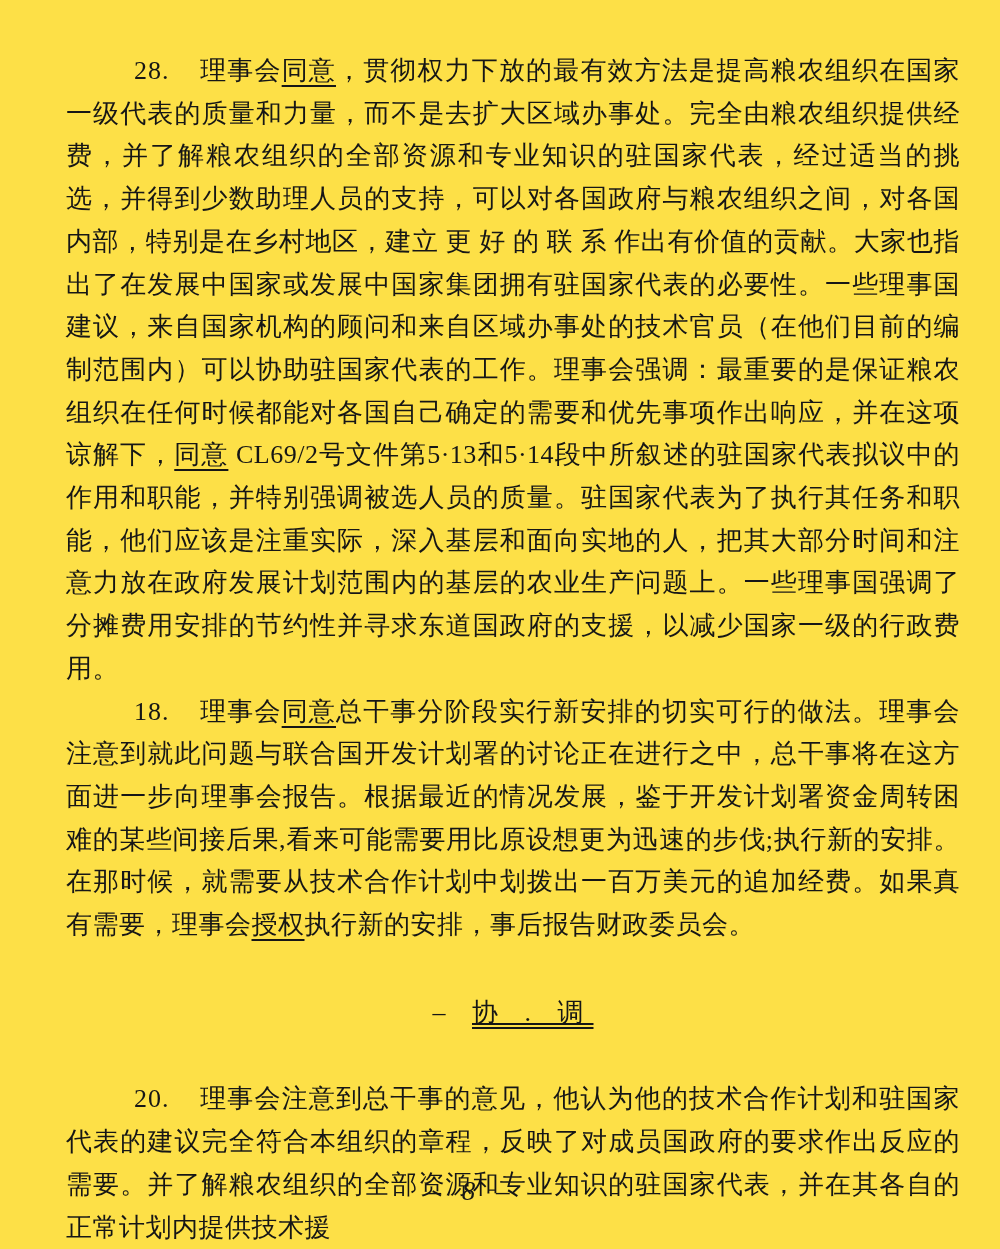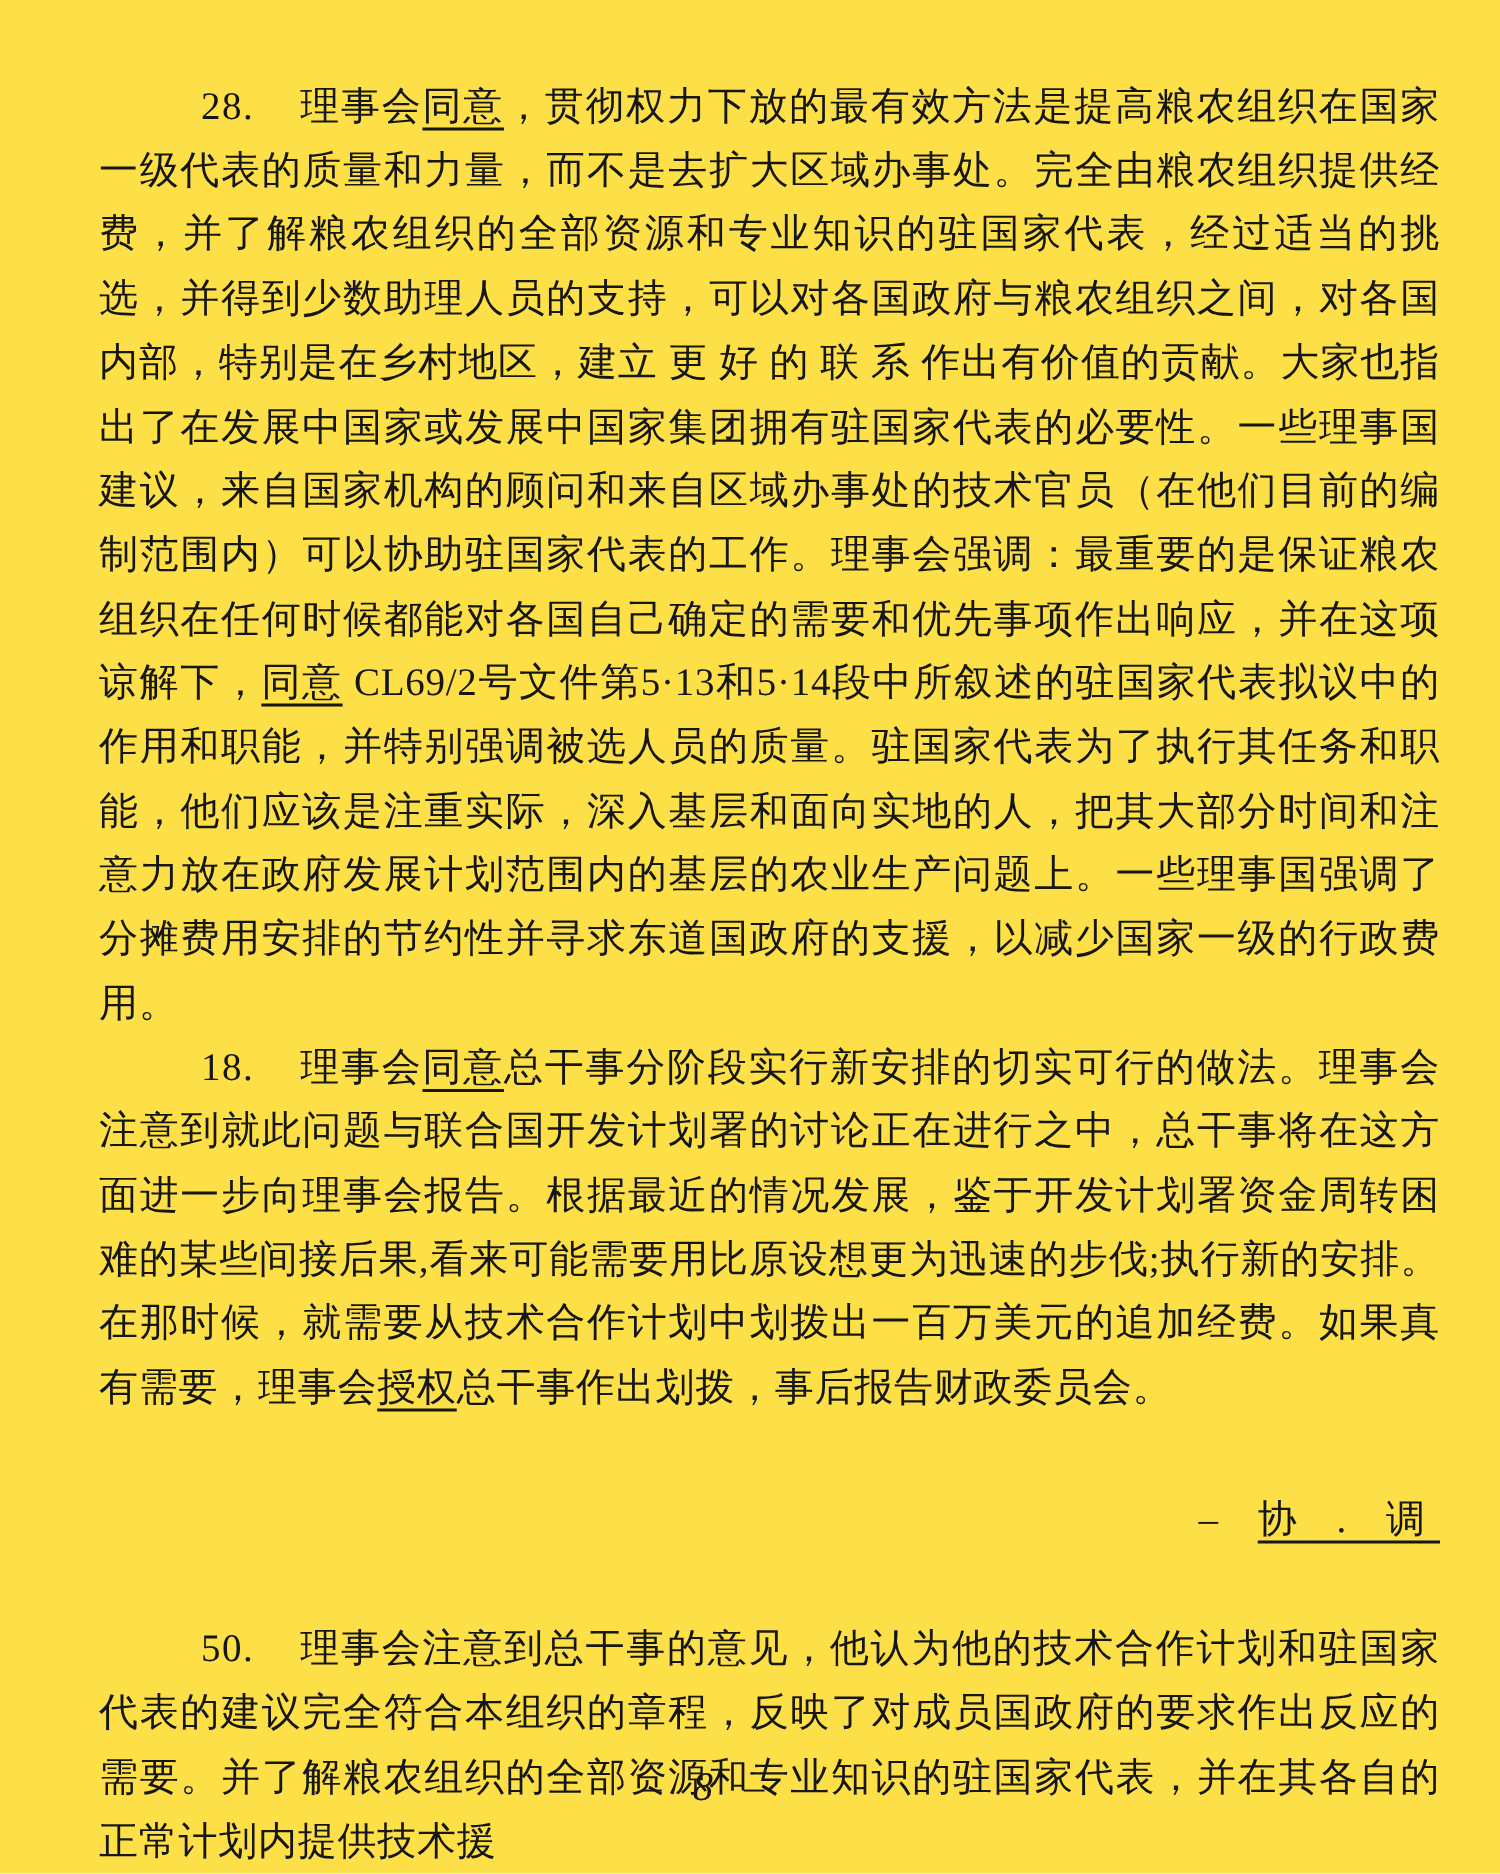--- a/index.html
+++ b/index.html
@@ -34,21 +34,22 @@
   }
   .u {
     text-decoration: underline;
     text-decoration-thickness: 2px;
     text-underline-offset: 6px;
   }
   .heading {
     text-indent: 0;
     margin-top: 45px;
     margin-bottom: 44px;
-    text-align: right;
+    text-align: center;
+    text-decoration: underline;
   }
   .heading-dash {
     display: inline-block;
     margin-right: 26px;
   }
   .heading .u {
     letter-spacing: 10px;
   }
   .footer {
     position: absolute;
@@ -61,18 +62,18 @@
     letter-spacing: 7px;
     transform: translateX(-28px);
   }
 </style>
 </head>
 <body>
 
 <div class="page">
   <div class="doc">
       <div class="para"><span class="para-num">28.</span><span class="">理事会</span><span class="u">同意</span><span class="">，贯彻权力下放的最有效方法是提高粮农组织在国家一级代表的质量和力量，而不是去扩大区域办事处。完全由粮农组织提供经费，并了解粮农组织的全部资源和专业知识的驻国家代表，经过适当的挑选，并得到少数助理人员的支持，可以对各国政府与粮农组织之间，对各国内部，特别是在乡村地区，建立 更 好 的 联 系 作出有价值的贡献。大家也指出了在发展中国家或发展中国家集团拥有驻国家代表的必要性。一些理事国建议，来自国家机构的顾问和来自区域办事处的技术官员（在他们目前的编制范围内）可以协助驻国家代表的工作。理事会强调：最重要的是保证粮农组织在任何时候都能对各国自己确定的需要和优先事项作出响应，并在这项谅解下，</span><span class="u">同意</span><span class=""> CL69/2号文件第5·13和5·14段中所叙述的驻国家代表拟议中的作用和职能，并特别强调被选人员的质量。驻国家代表为了执行其任务和职能，他们应该是注重实际，深入基层和面向实地的人，把其大部分时间和注意力放在政府发展计划范围内的基层的农业生产问题上。一些理事国强调了分摊费用安排的节约性并寻求东道国政府的支援，以减少国家一级的行政费用。</span></div>
-      <div class="para"><span class="para-num">18.</span><span class="">理事会</span><span class="u">同意</span><span class="">总干事分阶段实行新安排的切实可行的做法。理事会注意到就此问题与联合国开发计划署的讨论正在进行之中，总干事将在这方面进一步向理事会报告。根据最近的情况发展，鉴于开发计划署资金周转困难的某些间接后果,看来可能需要用比原设想更为迅速的步伐;执行新的安排。在那时候，就需要从技术合作计划中划拨出一百万美元的追加经费。如果真有需要，理事会</span><span class="u">授权</span><span class="">总干事作出划拨，事后报告财政委员会。</span></div>
+      <div class="para"><span class="para-num">18.</span><span class="">理事会</span><span class="u">同意</span><span class="">总干事分阶段实行新安排的切实可行的做法。理事会注意到就此问题与联合国开发计划署的讨论正在进行之中，总干事将在这方面进一步向理事会报告。根据最近的情况发展，鉴于开发计划署资金周转困难的某些间接后果,看来可能需要用比原设想更为迅速的步伐;执行新的安排。在那时候，就需要从技术合作计划中划拨出一百万美元的追加经费。如果真有需要，理事会</span><span class="u">授权</span><span class="">执行新的安排，事后报告财政委员会。</span></div>
       <div class="para heading"><span class="heading-dash">–</span><span class="u">协 . 调</span></div>
-      <div class="para"><span class="para-num">50.</span><span class="">理事会注意到总干事的意见，他认为他的技术合作计划和驻国家代表的建议完全符合本组织的章程，反映了对成员国政府的要求作出反应的需要。并了解粮农组织的全部资源和专业知识的驻国家代表，并在其各自的正常计划内提供技术援</span></div>
+      <div class="para"><span class="para-num">20.</span><span class="">理事会注意到总干事的意见，他认为他的技术合作计划和驻国家代表的建议完全符合本组织的章程，反映了对成员国政府的要求作出反应的需要。并了解粮农组织的全部资源和专业知识的驻国家代表，并在其各自的正常计划内提供技术援</span></div>
     </div>
   <div class="footer">– 8 –</div>
 </div>
 
 </body></html>

